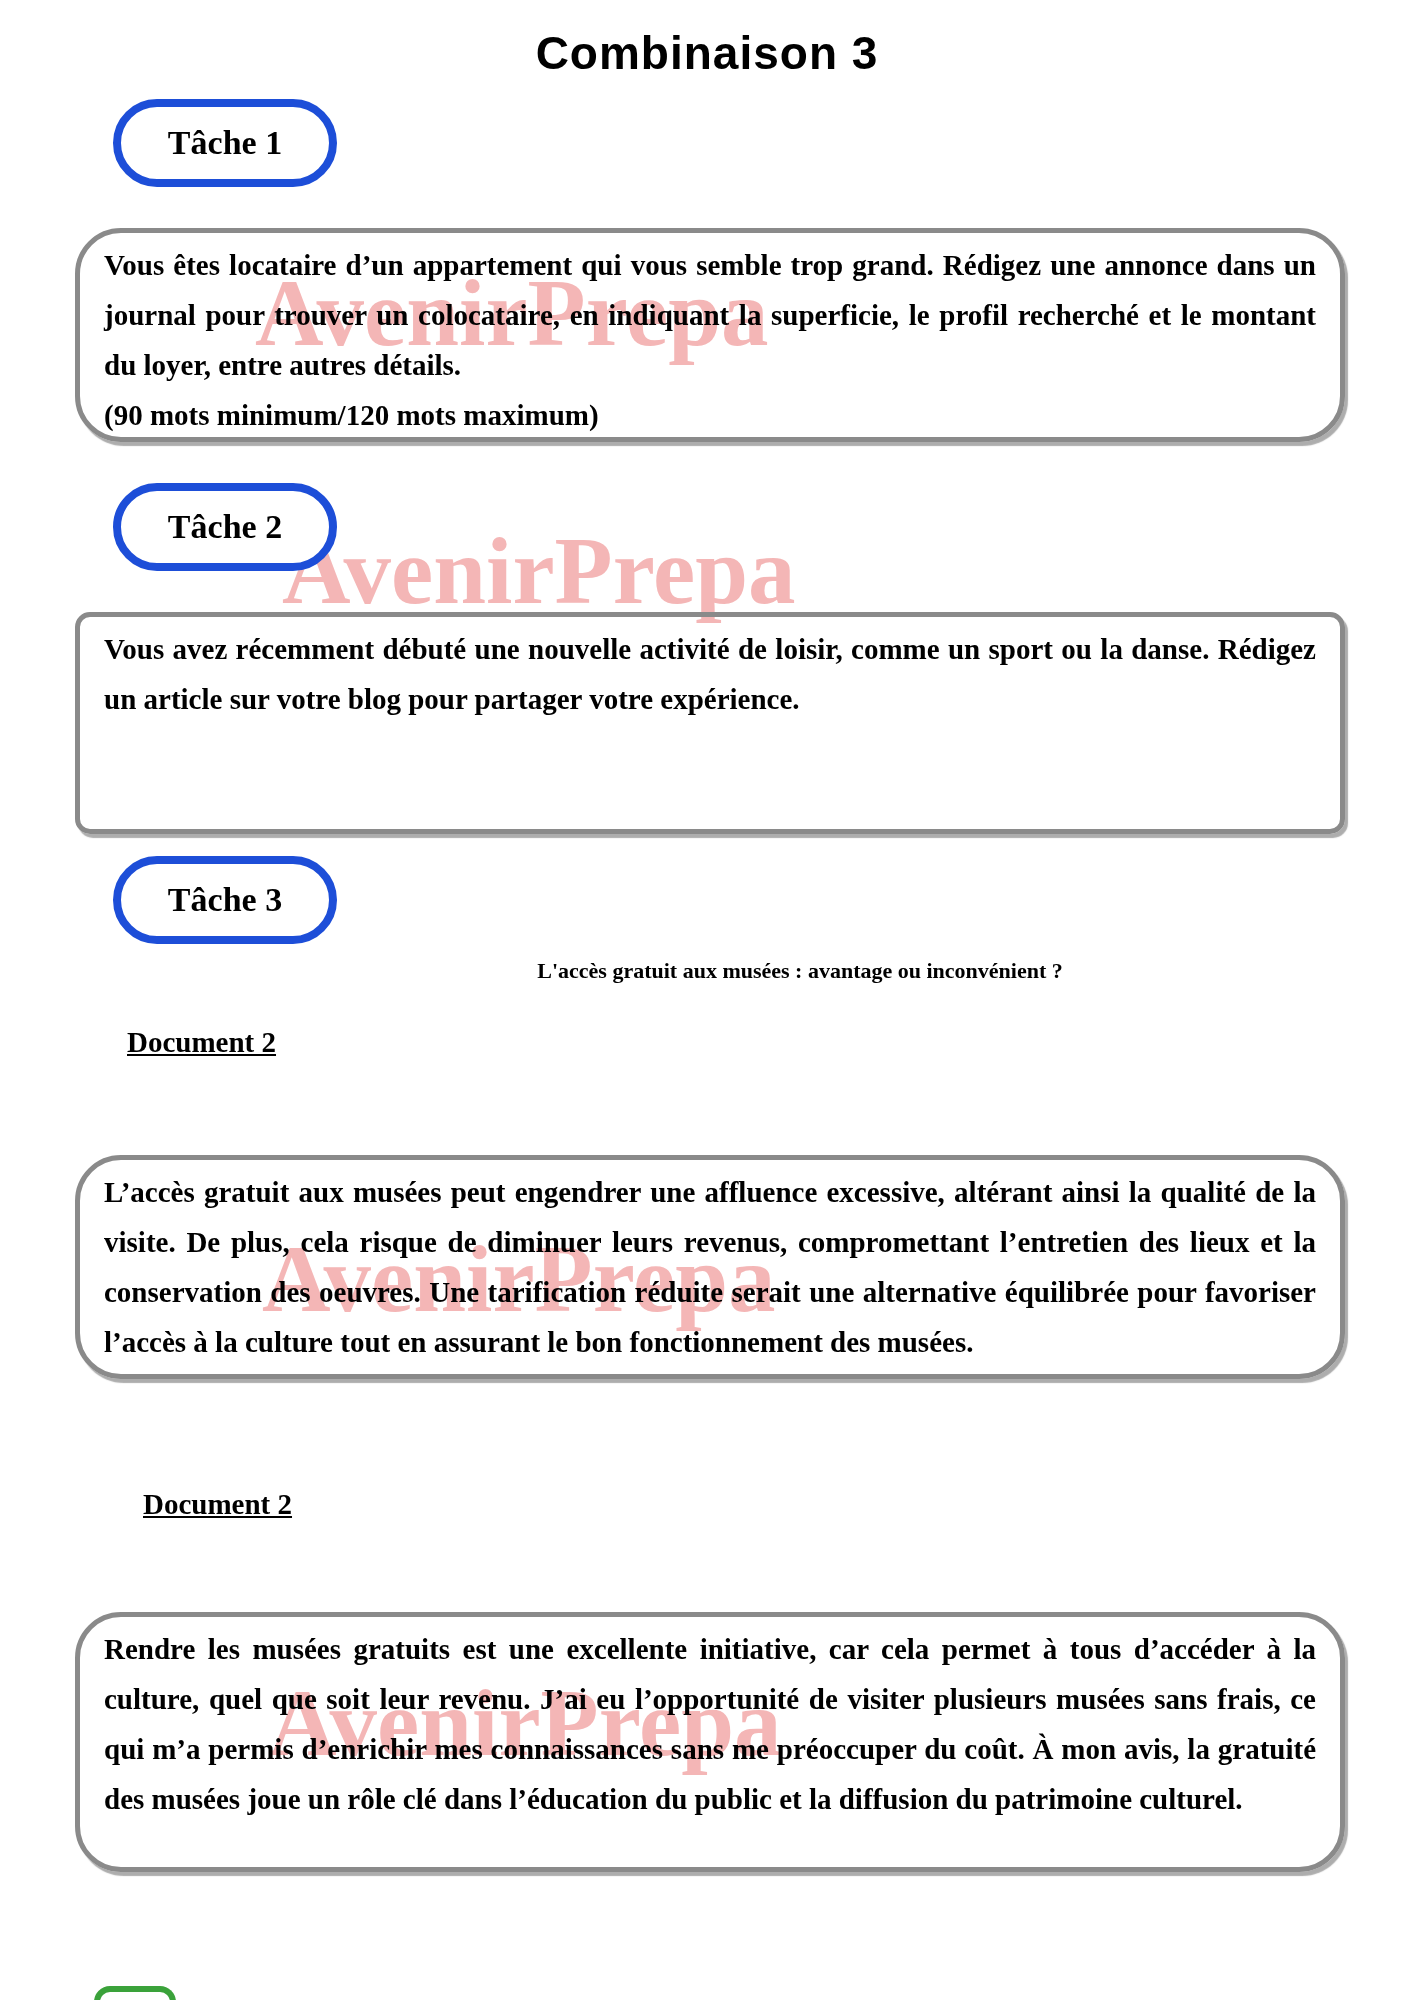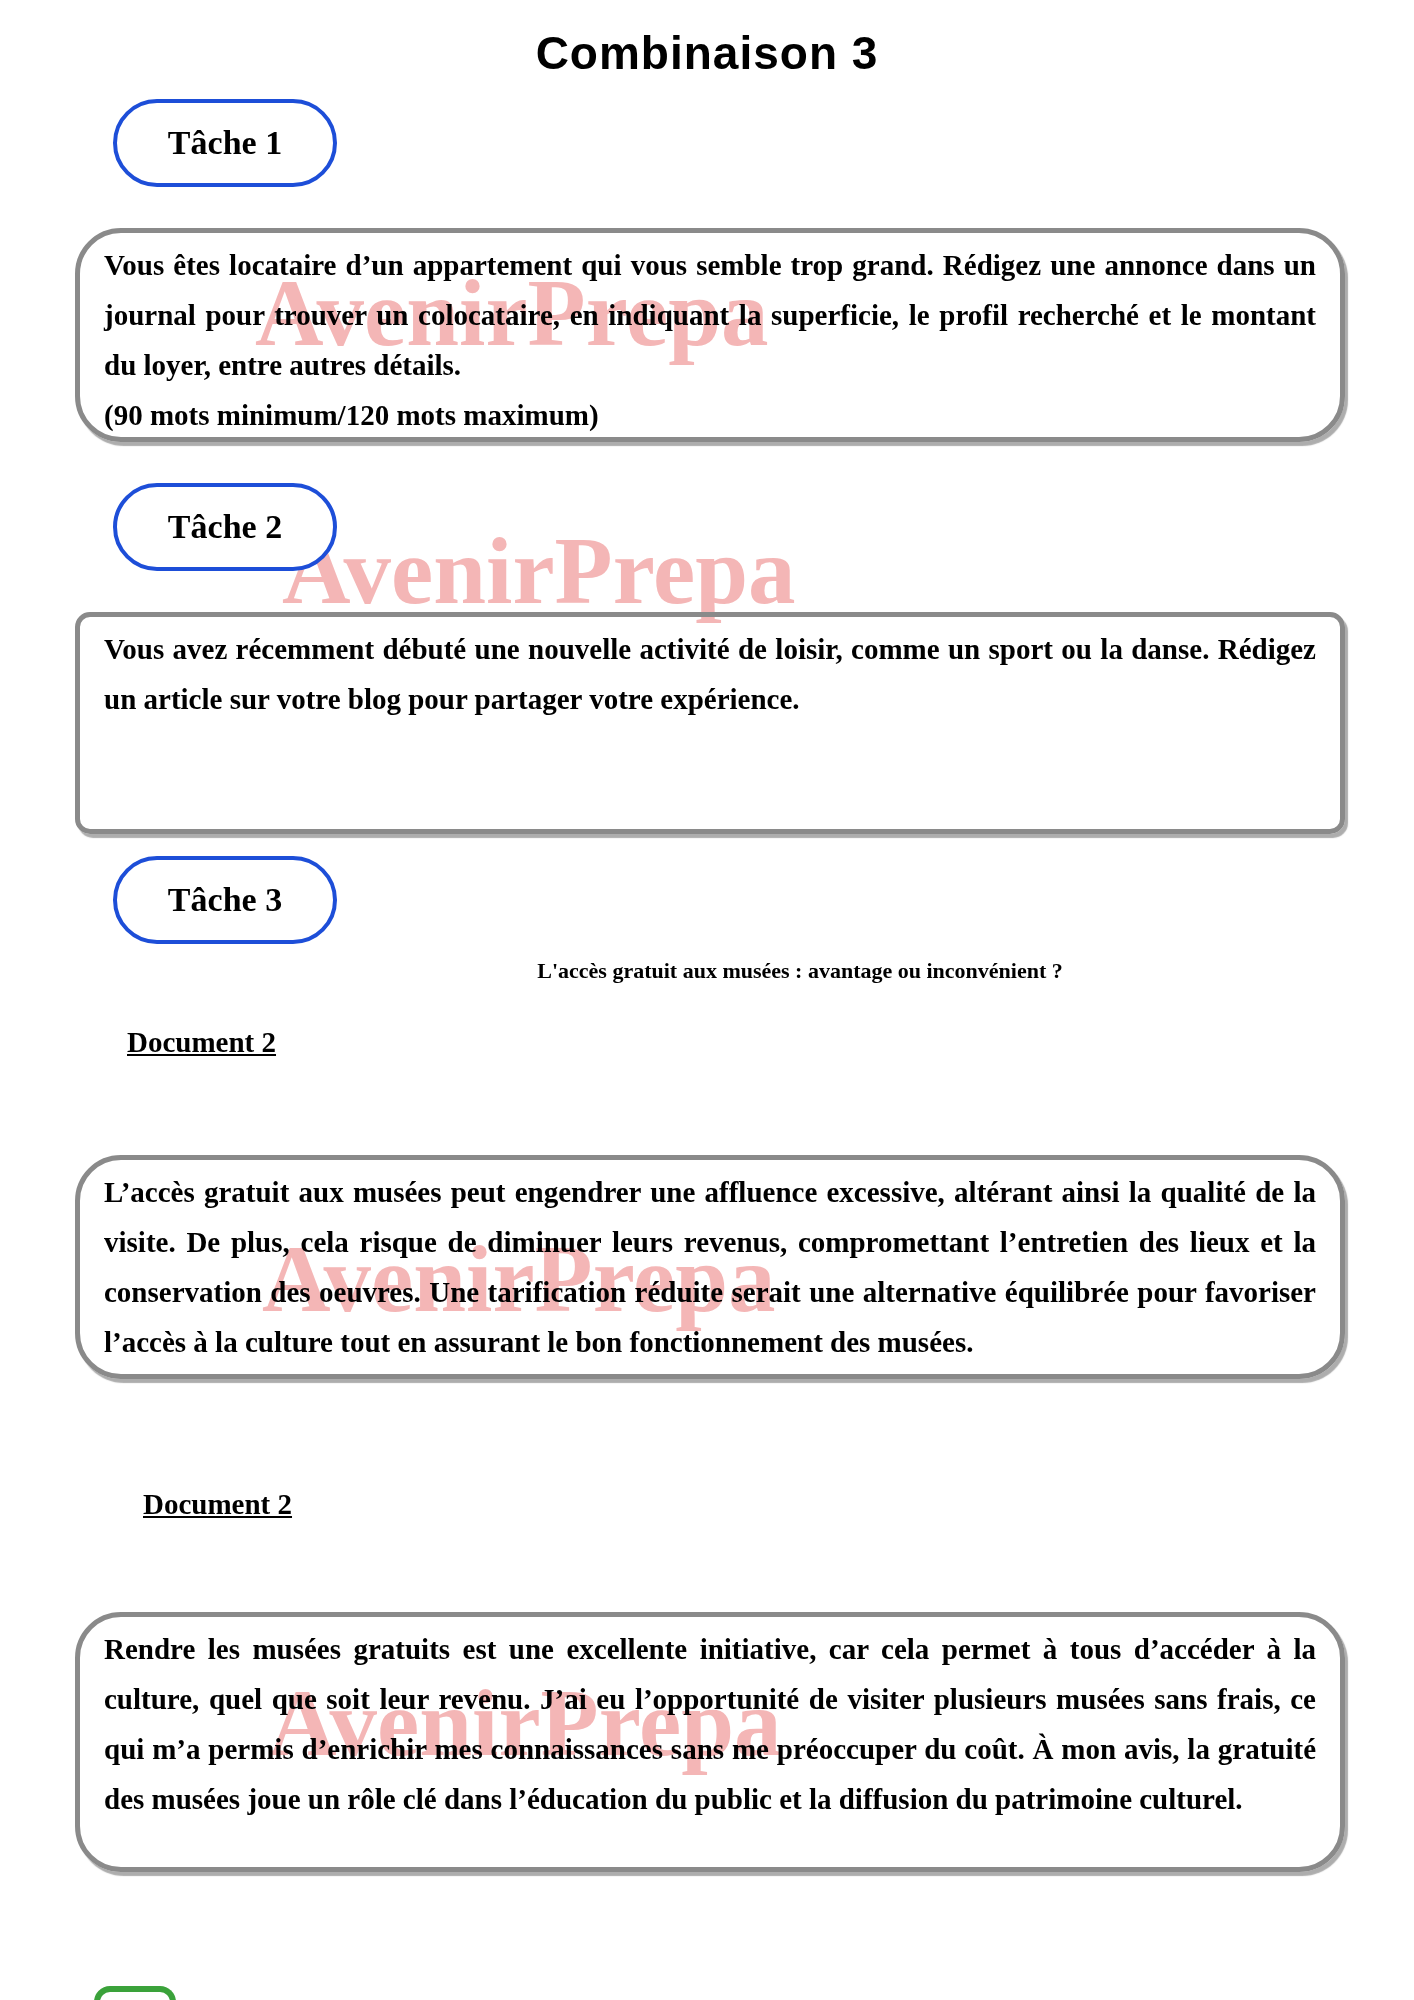--- a/index.html
+++ b/index.html
@@ -23,21 +23,21 @@
     font-size:46px;
     letter-spacing:1px;
   }
 
   
   .pill {
     position:absolute;
     left:113px;
     width:224px; height:88px;
     box-sizing:border-box;
-    border:4px solid #1d4ed8;
+    border:8px solid #1d4ed8;
     border-radius:46px;
     background:#ffffff;
     display:flex; align-items:center; justify-content:center;
     font-weight:bold;
     font-size:34px;
     z-index:3;
   }
   .pill1 { top:99px; }
   .pill2 { top:483px; }
   .pill3 { top:856px; }

